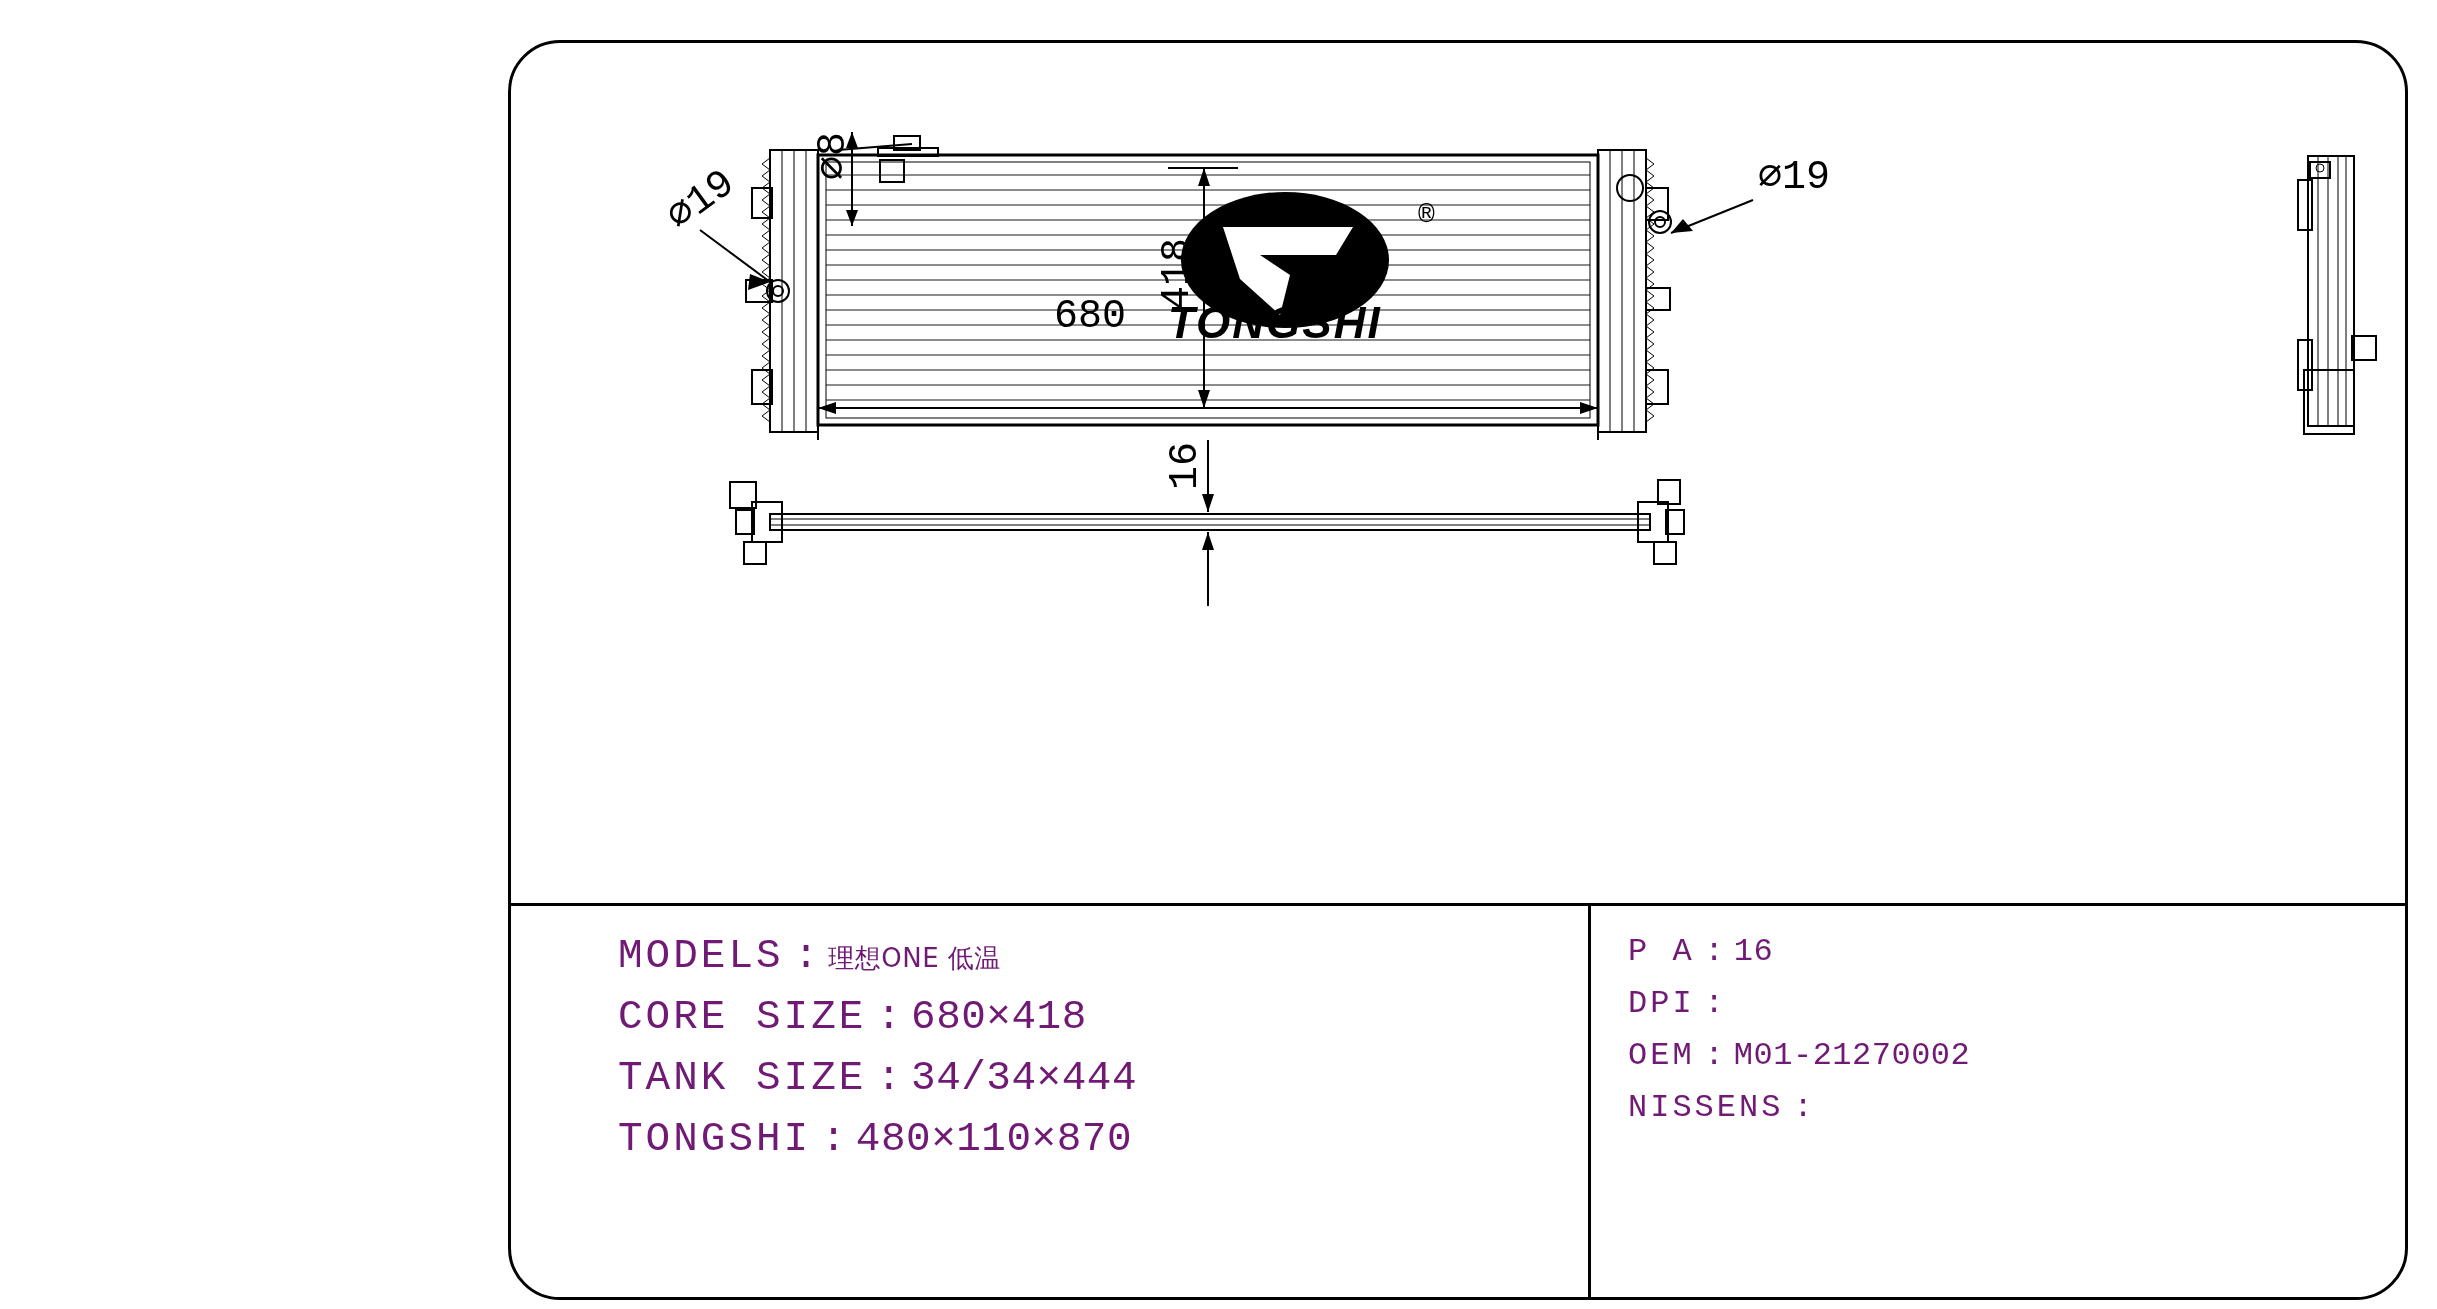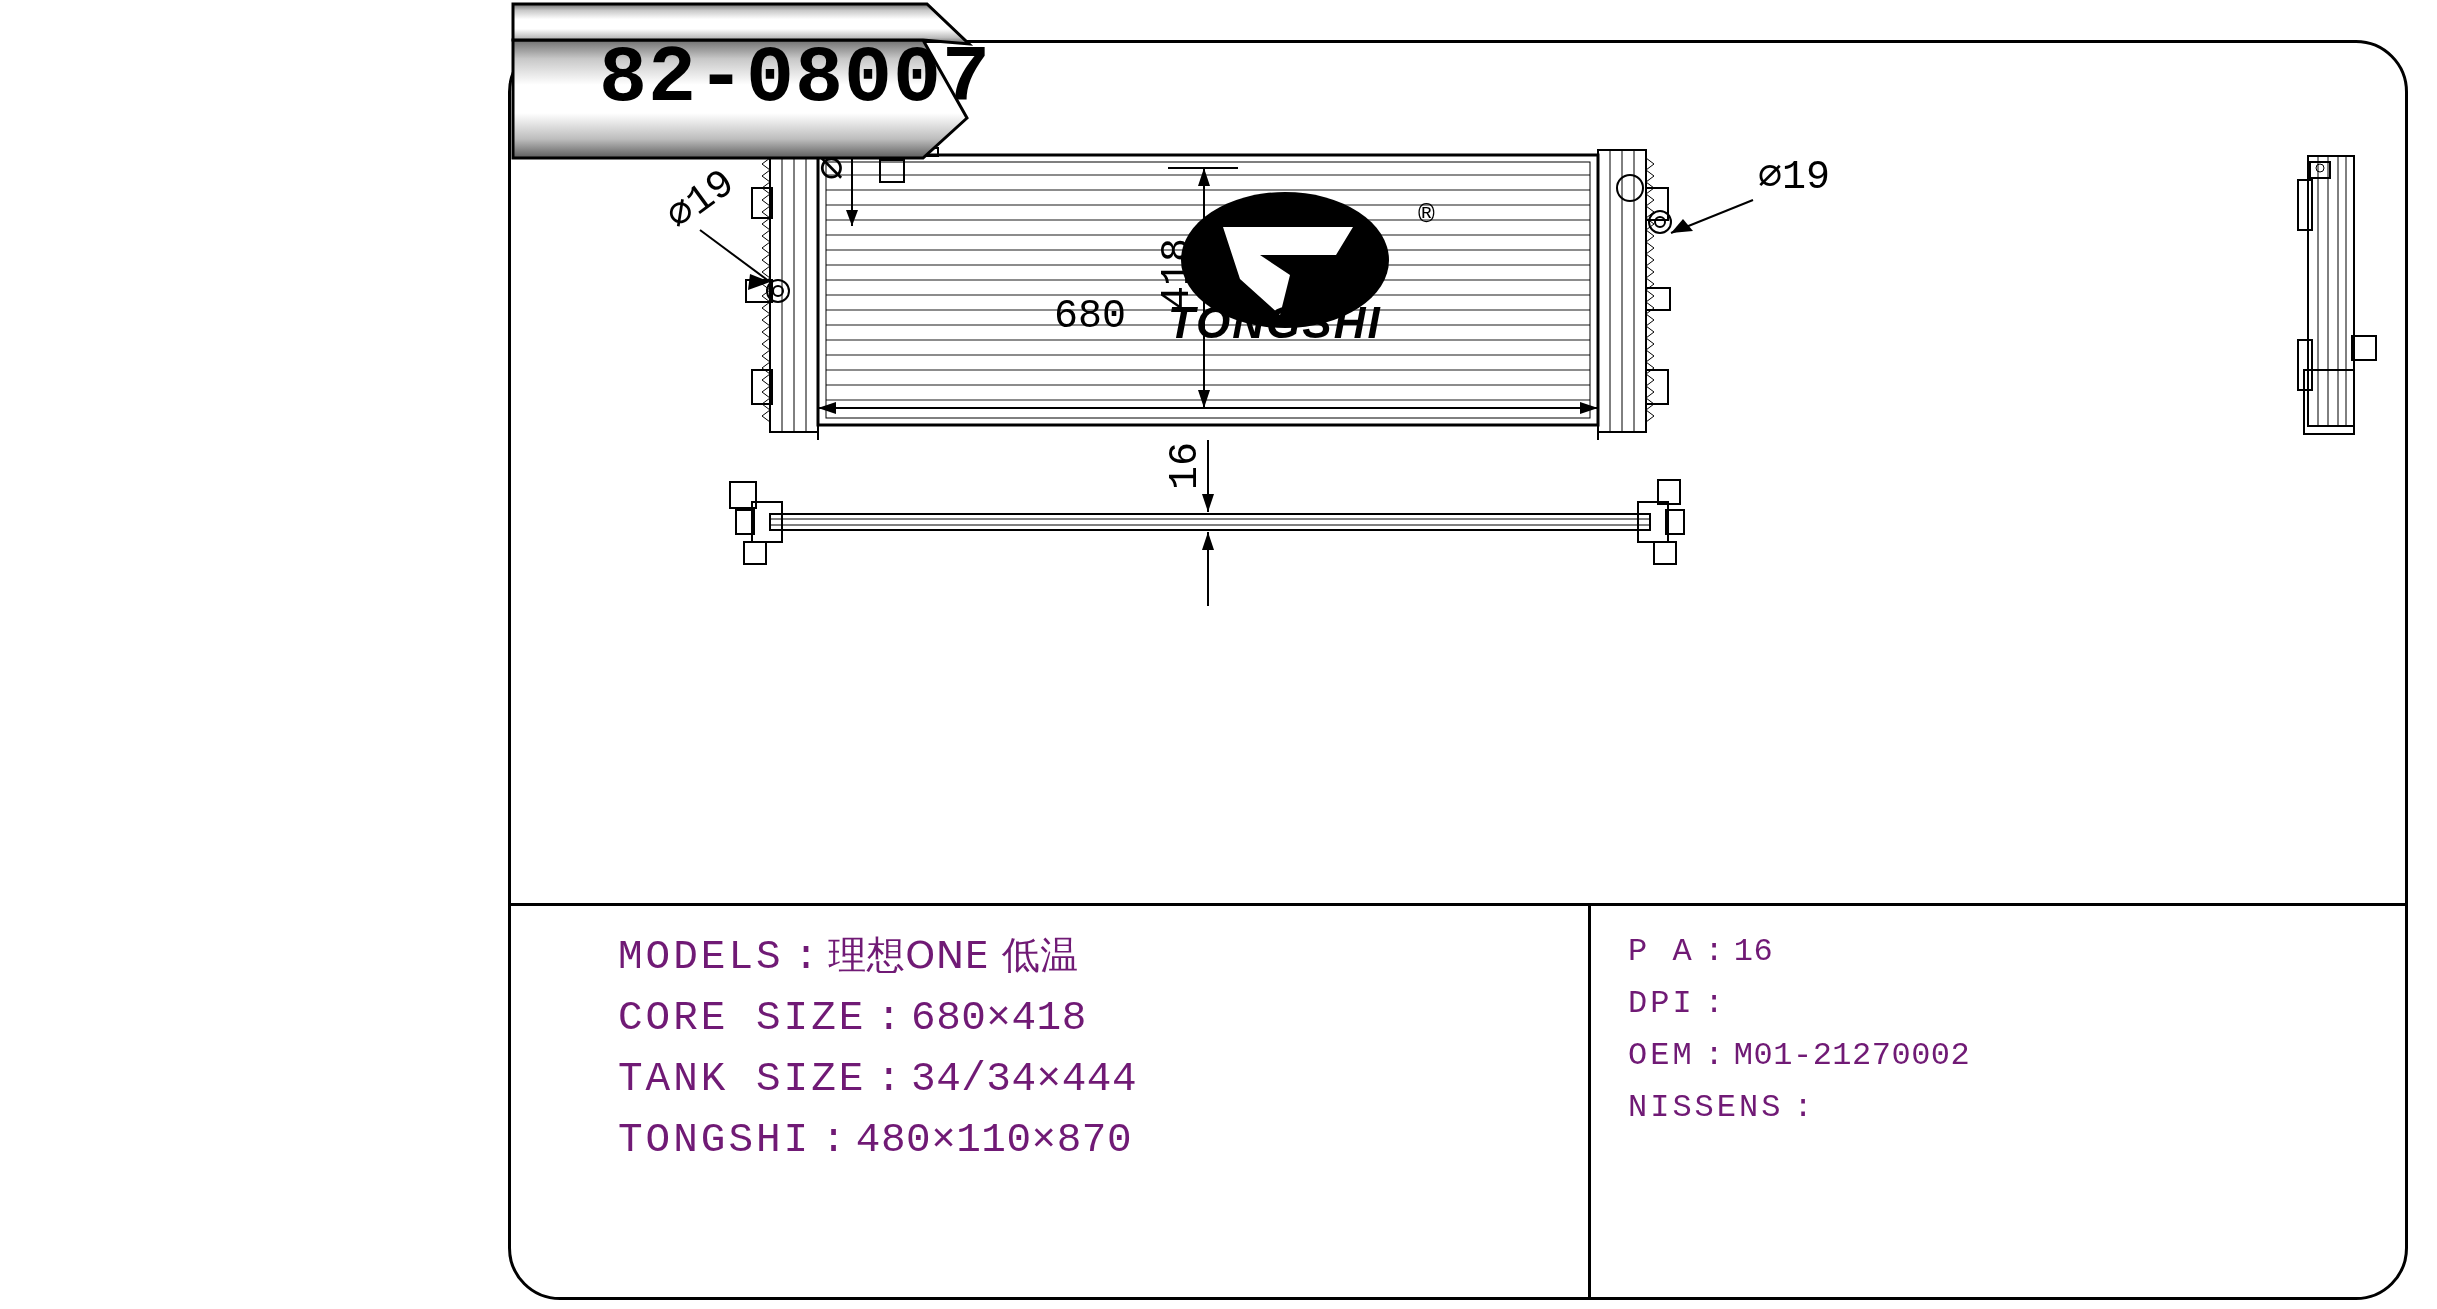--- a/index.html
+++ b/index.html
@@ -111,21 +111,21 @@
   #spec-left .spec-row { font-size: 41px; }
   .spec-label {
     letter-spacing: 3px;
   }
   .spec-sep {
     padding: 0 10px;
   }
   .spec-value {
     letter-spacing: 0.5px;
   }
-  .cjk { font-family: "DejaVu Sans", sans-serif; font-size: 38px; }
+  .cjk { font-family: "DejaVu Sans", sans-serif; font-size: 26px; }
 
   
   #drawing {
     position: absolute;
     left: 0;
     top: 0;
     width: 1900px;
     height: 863px;
   }
   #drawing svg { display: block; }
@@ -288,37 +288,20 @@
       <text class="dim-text" x="0" y="0" transform="translate(688,450) rotate(-90)">16</text>
 
       <text class="dim-text" x="1250" y="148">⌀19</text>
 
       <text class="dim-text" x="0" y="0" transform="translate(170,190) rotate(-36)">⌀19</text>
 
       <text class="dim-text" x="0" y="0" transform="translate(336,140) rotate(-90)">⌀8</text>
     </svg>
   </div>
 
-  <div id="title-tag">
-    <svg class="tag-shape" width="672" height="160" viewBox="0 0 672 160" xmlns="http://www.w3.org/2000/svg">
-      <defs>
-        <linearGradient id="tagGrad" x1="0" y1="0" x2="0" y2="1">
-          <stop offset="0%" stop-color="#6f6f6f"></stop>
-          <stop offset="16%" stop-color="#c8c8c8"></stop>
-          <stop offset="38%" stop-color="#ffffff"></stop>
-          <stop offset="62%" stop-color="#ffffff"></stop>
-          <stop offset="84%" stop-color="#bdbdbd"></stop>
-          <stop offset="100%" stop-color="#5d5d5d"></stop>
-        </linearGradient>
-      </defs>
-      <path d="M6,40 L6,158 L416,158 L460,118 L416,40 Z" fill="url(#tagGrad)" stroke="#000" stroke-width="3"></path>
-      <path d="M6,40 L6,4 L420,4 L462,44 L416,40 Z" fill="url(#tagGrad)" stroke="#000" stroke-width="3"></path>
-    </svg>
-    <div id="title-text">82-08007</div>
-  </div>
 
   <div id="divider"></div>
   <div id="v-divider"></div>
 
   <div class="spec-block" id="spec-left">
     <div class="spec-row">
       <span class="spec-label">MODELS</span>
       <span class="spec-sep">:</span>
       <span class="spec-value cjk">理想ONE 低温</span>
     </div>

